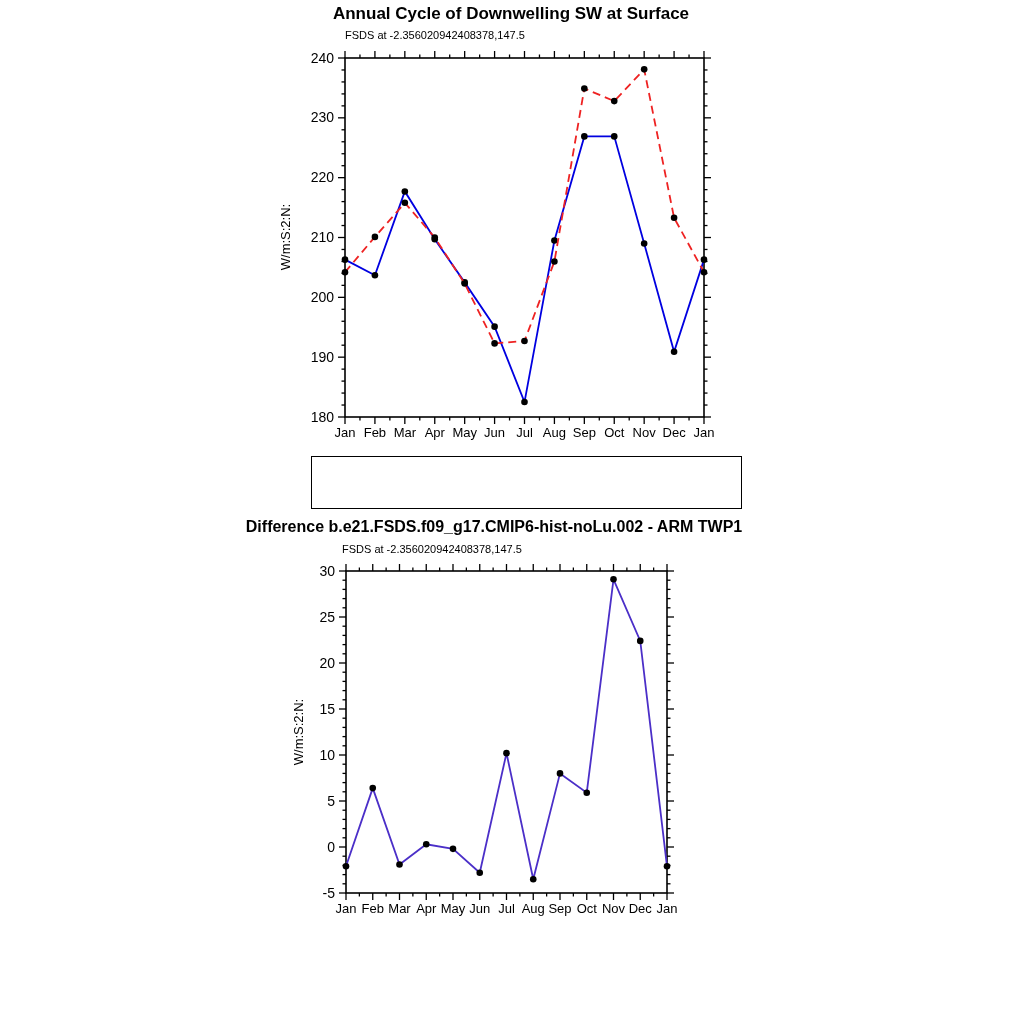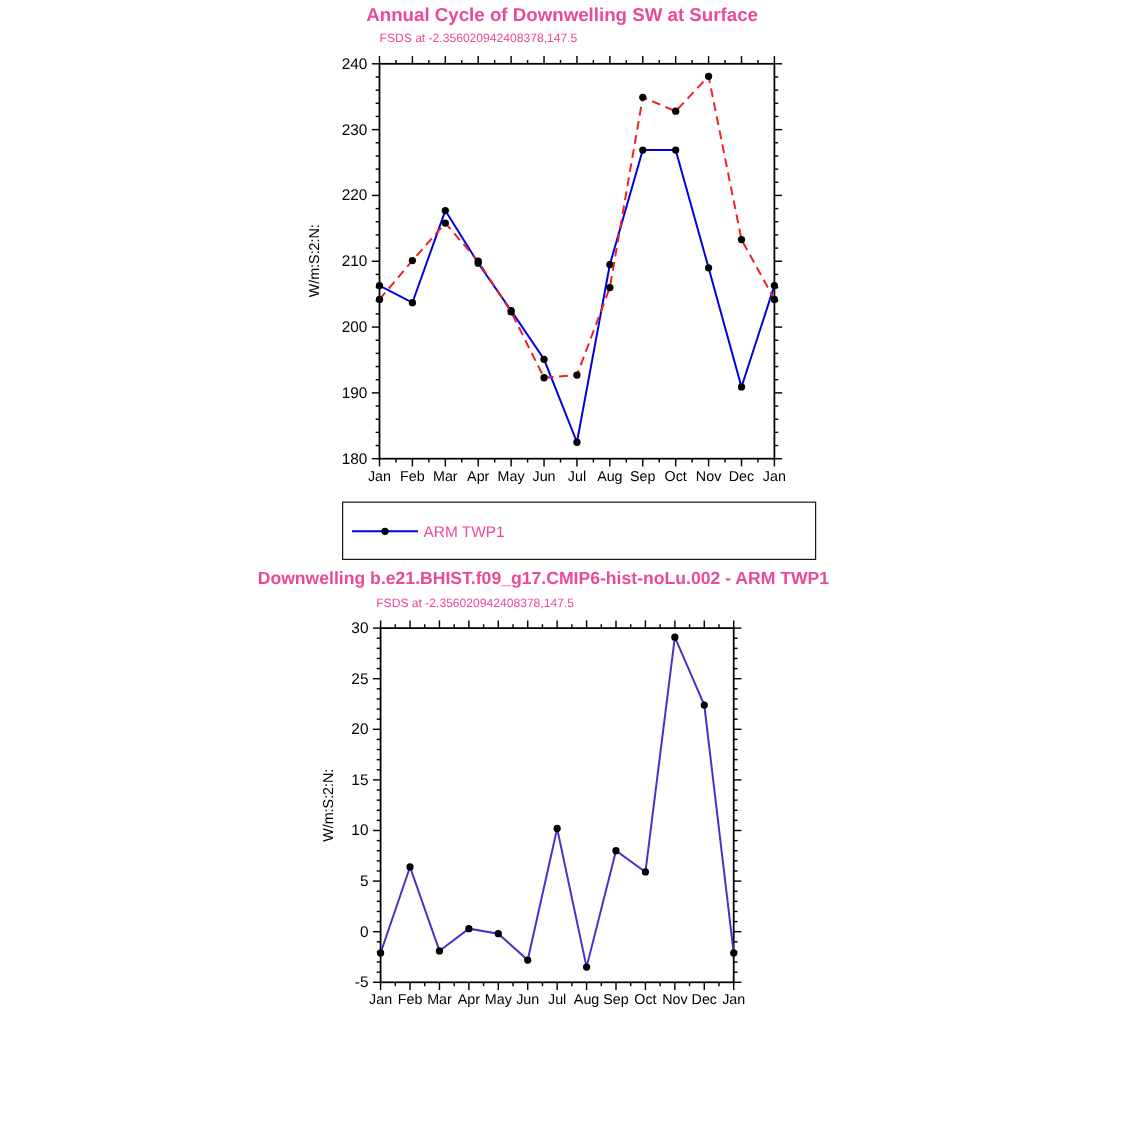--- a/index.html
+++ b/index.html
@@ -1,17 +1,17 @@
 <!DOCTYPE html>
 <html><head>
 <meta charset="utf-8">
 <style>
   html,body{margin:0;padding:0;background:#ffffff;}
   body{width:1024px;height:1024px;overflow:hidden;}
-  .figure{position:relative;width:1024px;height:1024px;font-family:"Liberation Sans",sans-serif;color:#ec4899;background:#fff;border-radius:16px;}
+  .figure{position:relative;width:1024px;height:1024px;font-family:"Liberation Sans",sans-serif;color:#000000;background:#fff;border-radius:16px;}
   .title{position:absolute;font-weight:bold;font-size:17px;white-space:nowrap;transform:translateX(-50%);}
   .top-title{left:511px;top:4px;}
   .bottom-title{left:494px;top:518px;font-size:16px;}
   .subtitle{position:absolute;font-size:11px;white-space:nowrap;}
   .top-subtitle{left:345px;top:29px;}
   .bottom-subtitle{left:342px;top:543px;}
   svg.charts{position:absolute;left:0;top:0;}
   svg text{font-family:"Liberation Sans",sans-serif;fill:#000;}
   .ylab{font-size:13px;}
   .legend{position:absolute;left:311px;top:456px;width:431px;height:53px;border:1px solid #000;
@@ -364,25 +364,18 @@
           <circle cx="560" cy="773.4" r="3.3"></circle>
           <circle cx="586.75" cy="792.72" r="3.3"></circle>
           <circle cx="613.5" cy="579.28" r="3.3"></circle>
           <circle cx="640.25" cy="640.9200000000001" r="3.3"></circle>
           <circle cx="667" cy="866.32" r="3.3"></circle>
         </g>
       </g>
   </svg>
 
   <div class="legend">
-    <div class="legend-row">
-      <svg class="legend-sample" width="62" height="16">
-        <line id="leg-line-0" x1="1" y1="8" x2="61" y2="8" stroke-width="1.7" stroke="#0000e0"></line>
-        <circle id="leg-dot-0" cx="31" cy="8" r="3.3" fill="#000000"></circle>
-      </svg>
-      <span>ARM TWP1</span>
-    </div>
   </div>
 
-  <div class="title bottom-title">Downwelling b.e21.BHIST.f09_g17.CMIP6-hist-noLu.002 - ARM TWP1</div>
+  <div class="title bottom-title">Difference b.e21.FSDS.f09_g17.CMIP6-hist-noLu.002 - ARM TWP1</div>
   <div class="subtitle bottom-subtitle">FSDS at -2.356020942408378,147.5</div>
 
 </div>
 
 </body></html>

